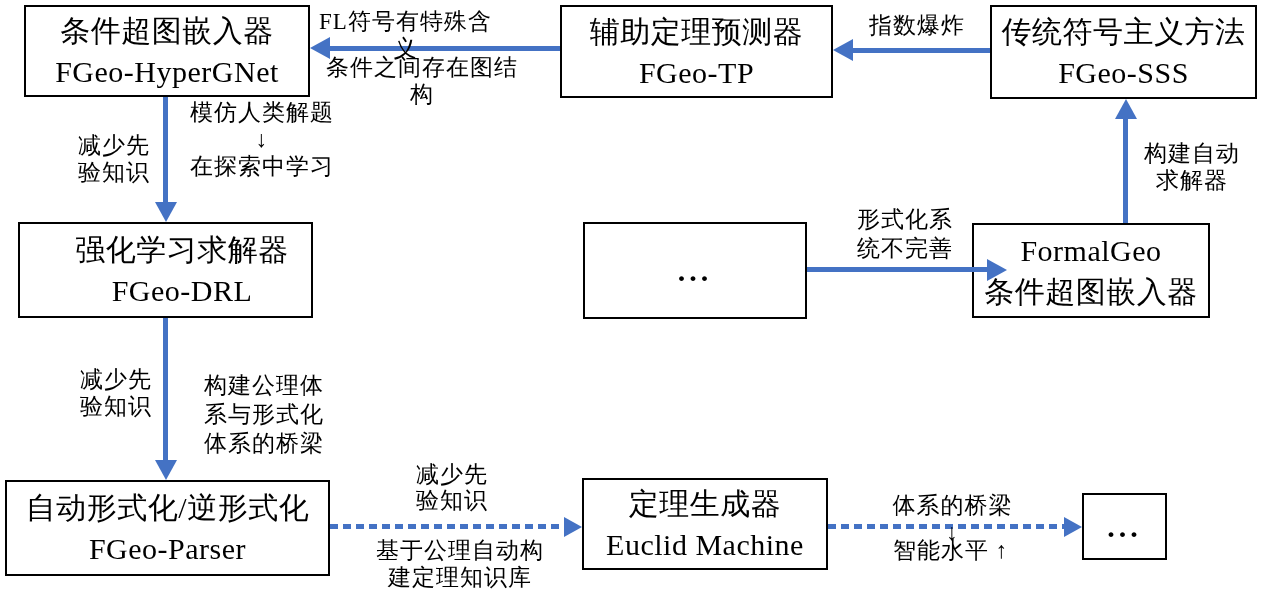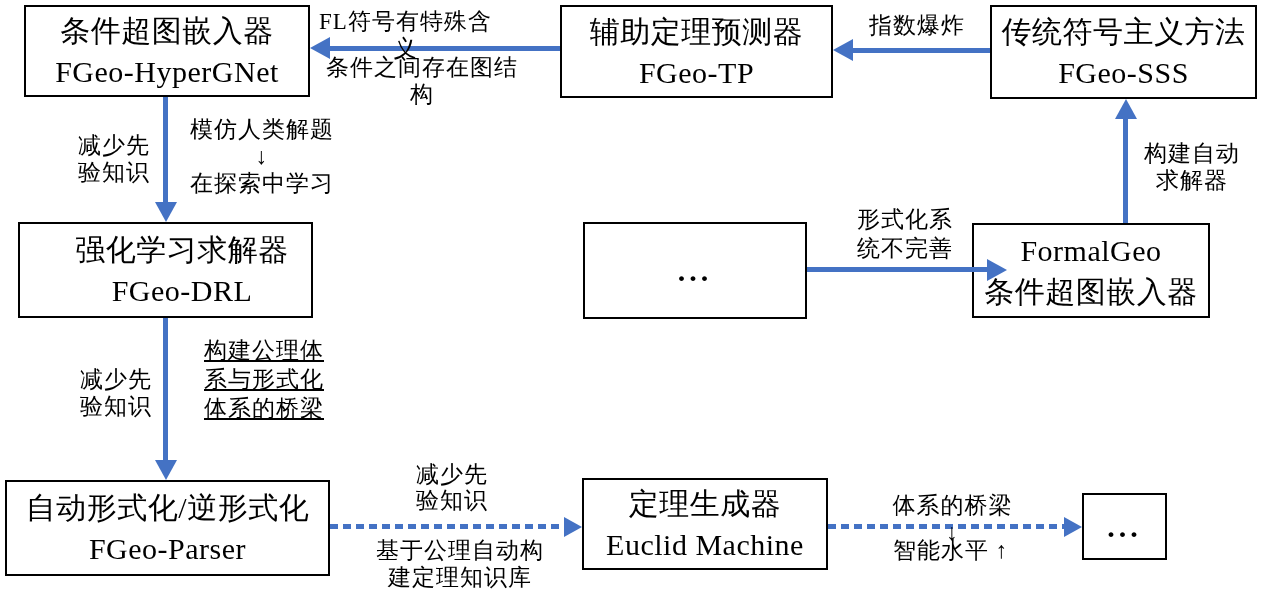--- a/index.html
+++ b/index.html
@@ -107,34 +107,34 @@
 
   <div class="lbl" style="left:318px;top:8px;width:175px;">FL符号有特殊含义</div>
 
   <div class="lbl" style="left:322px;top:54px;width:200px;">条件之间存在图结构</div>
 
   <div class="lbl" style="left:857px;top:12px;width:120px;">指数爆炸</div>
 
   <div class="lbl" style="left:64px;top:132px;width:100px;">减少先
 验知识</div>
 
-  <div class="lbl" style="left:180px;top:116px;width:164px;">模仿人类解题
+  <div class="lbl" style="left:180px;top:99px;width:164px;">模仿人类解题
 ↓
 在探索中学习</div>
 
   <div class="lbl" style="left:845px;top:205px;width:120px;line-height:29px;">形式化系
 统不完善</div>
 
   <div class="lbl" style="left:1140px;top:140px;width:104px;">构建自动
 求解器</div>
 
   <div class="lbl" style="left:66px;top:366px;width:100px;">减少先
 验知识</div>
 
-  <div class="lbl" style="left:188px;top:336px;width:152px;line-height:29px;text-decoration:underline;">构建公理体
+  <div class="lbl" style="left:188px;top:371px;width:152px;line-height:29px;">构建公理体
 系与形式化
 体系的桥梁</div>
 
   <div class="lbl" style="left:402px;top:462px;width:100px;line-height:26px;">减少先
 验知识</div>
 
   <div class="lbl" style="left:366px;top:537px;width:188px;">基于公理自动构
 建定理知识库</div>
 
   <div class="lbl" style="left:890px;top:492px;width:125px;">体系的桥梁 ↓</div>

